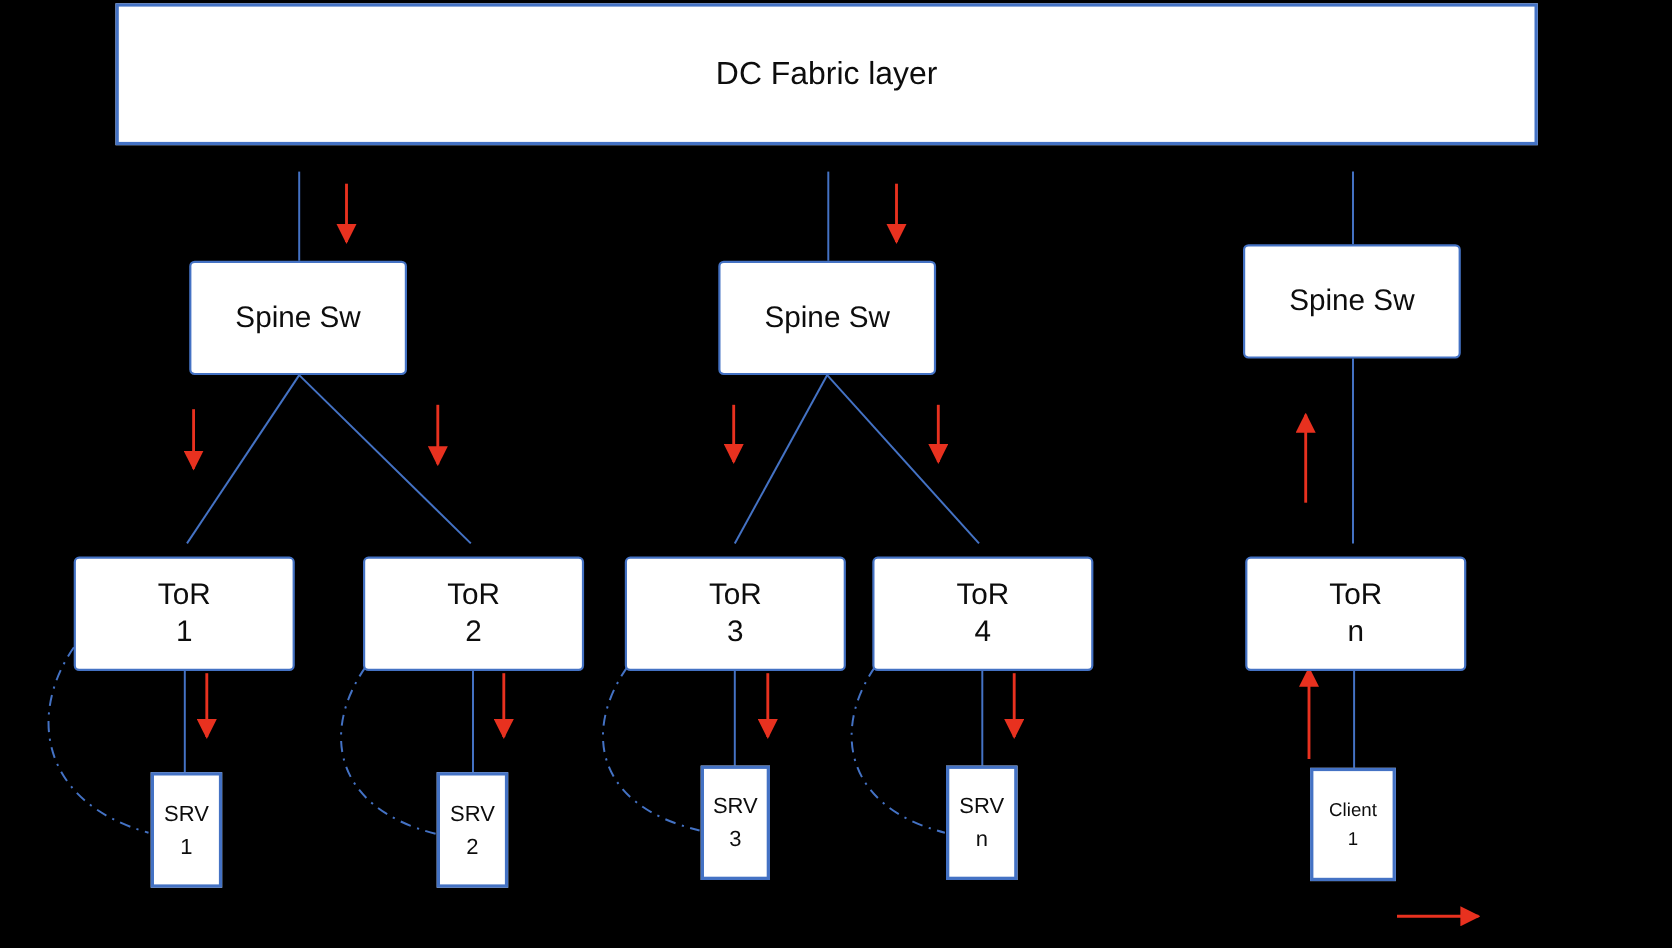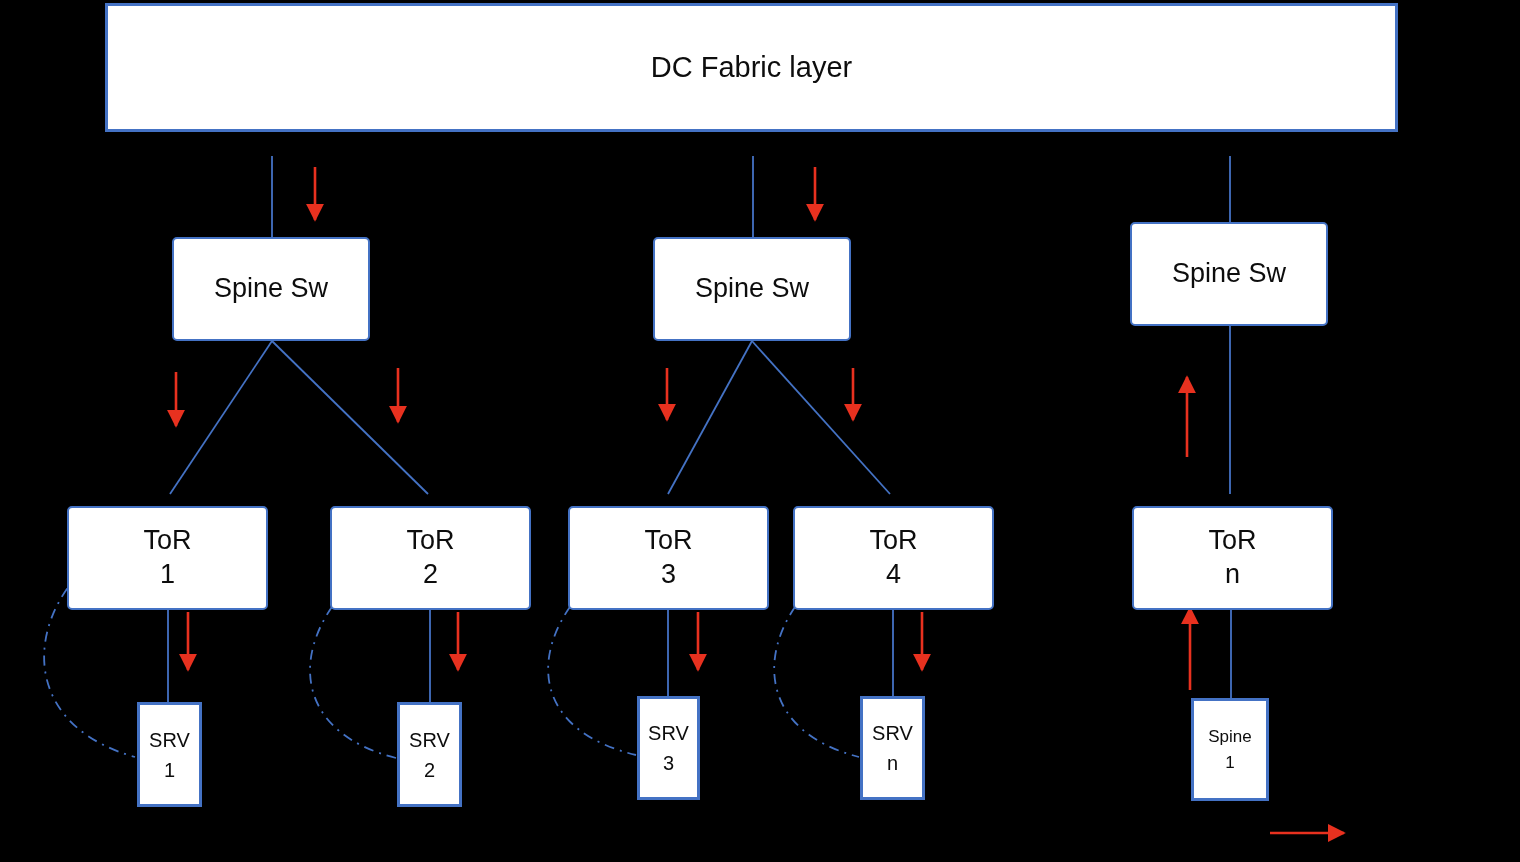--- a/index.html
+++ b/index.html
@@ -153,17 +153,17 @@
   </div>
   <div class="box endpoint srv3">
     <span>SRV</span>
     <span>3</span>
   </div>
   <div class="box endpoint srvn">
     <span>SRV</span>
     <span>n</span>
   </div>
   <div class="box endpoint client1">
-    <span>Spine</span>
+    <span>Client</span>
     <span>1</span>
   </div>
 
 </div>
 
 </body></html>

